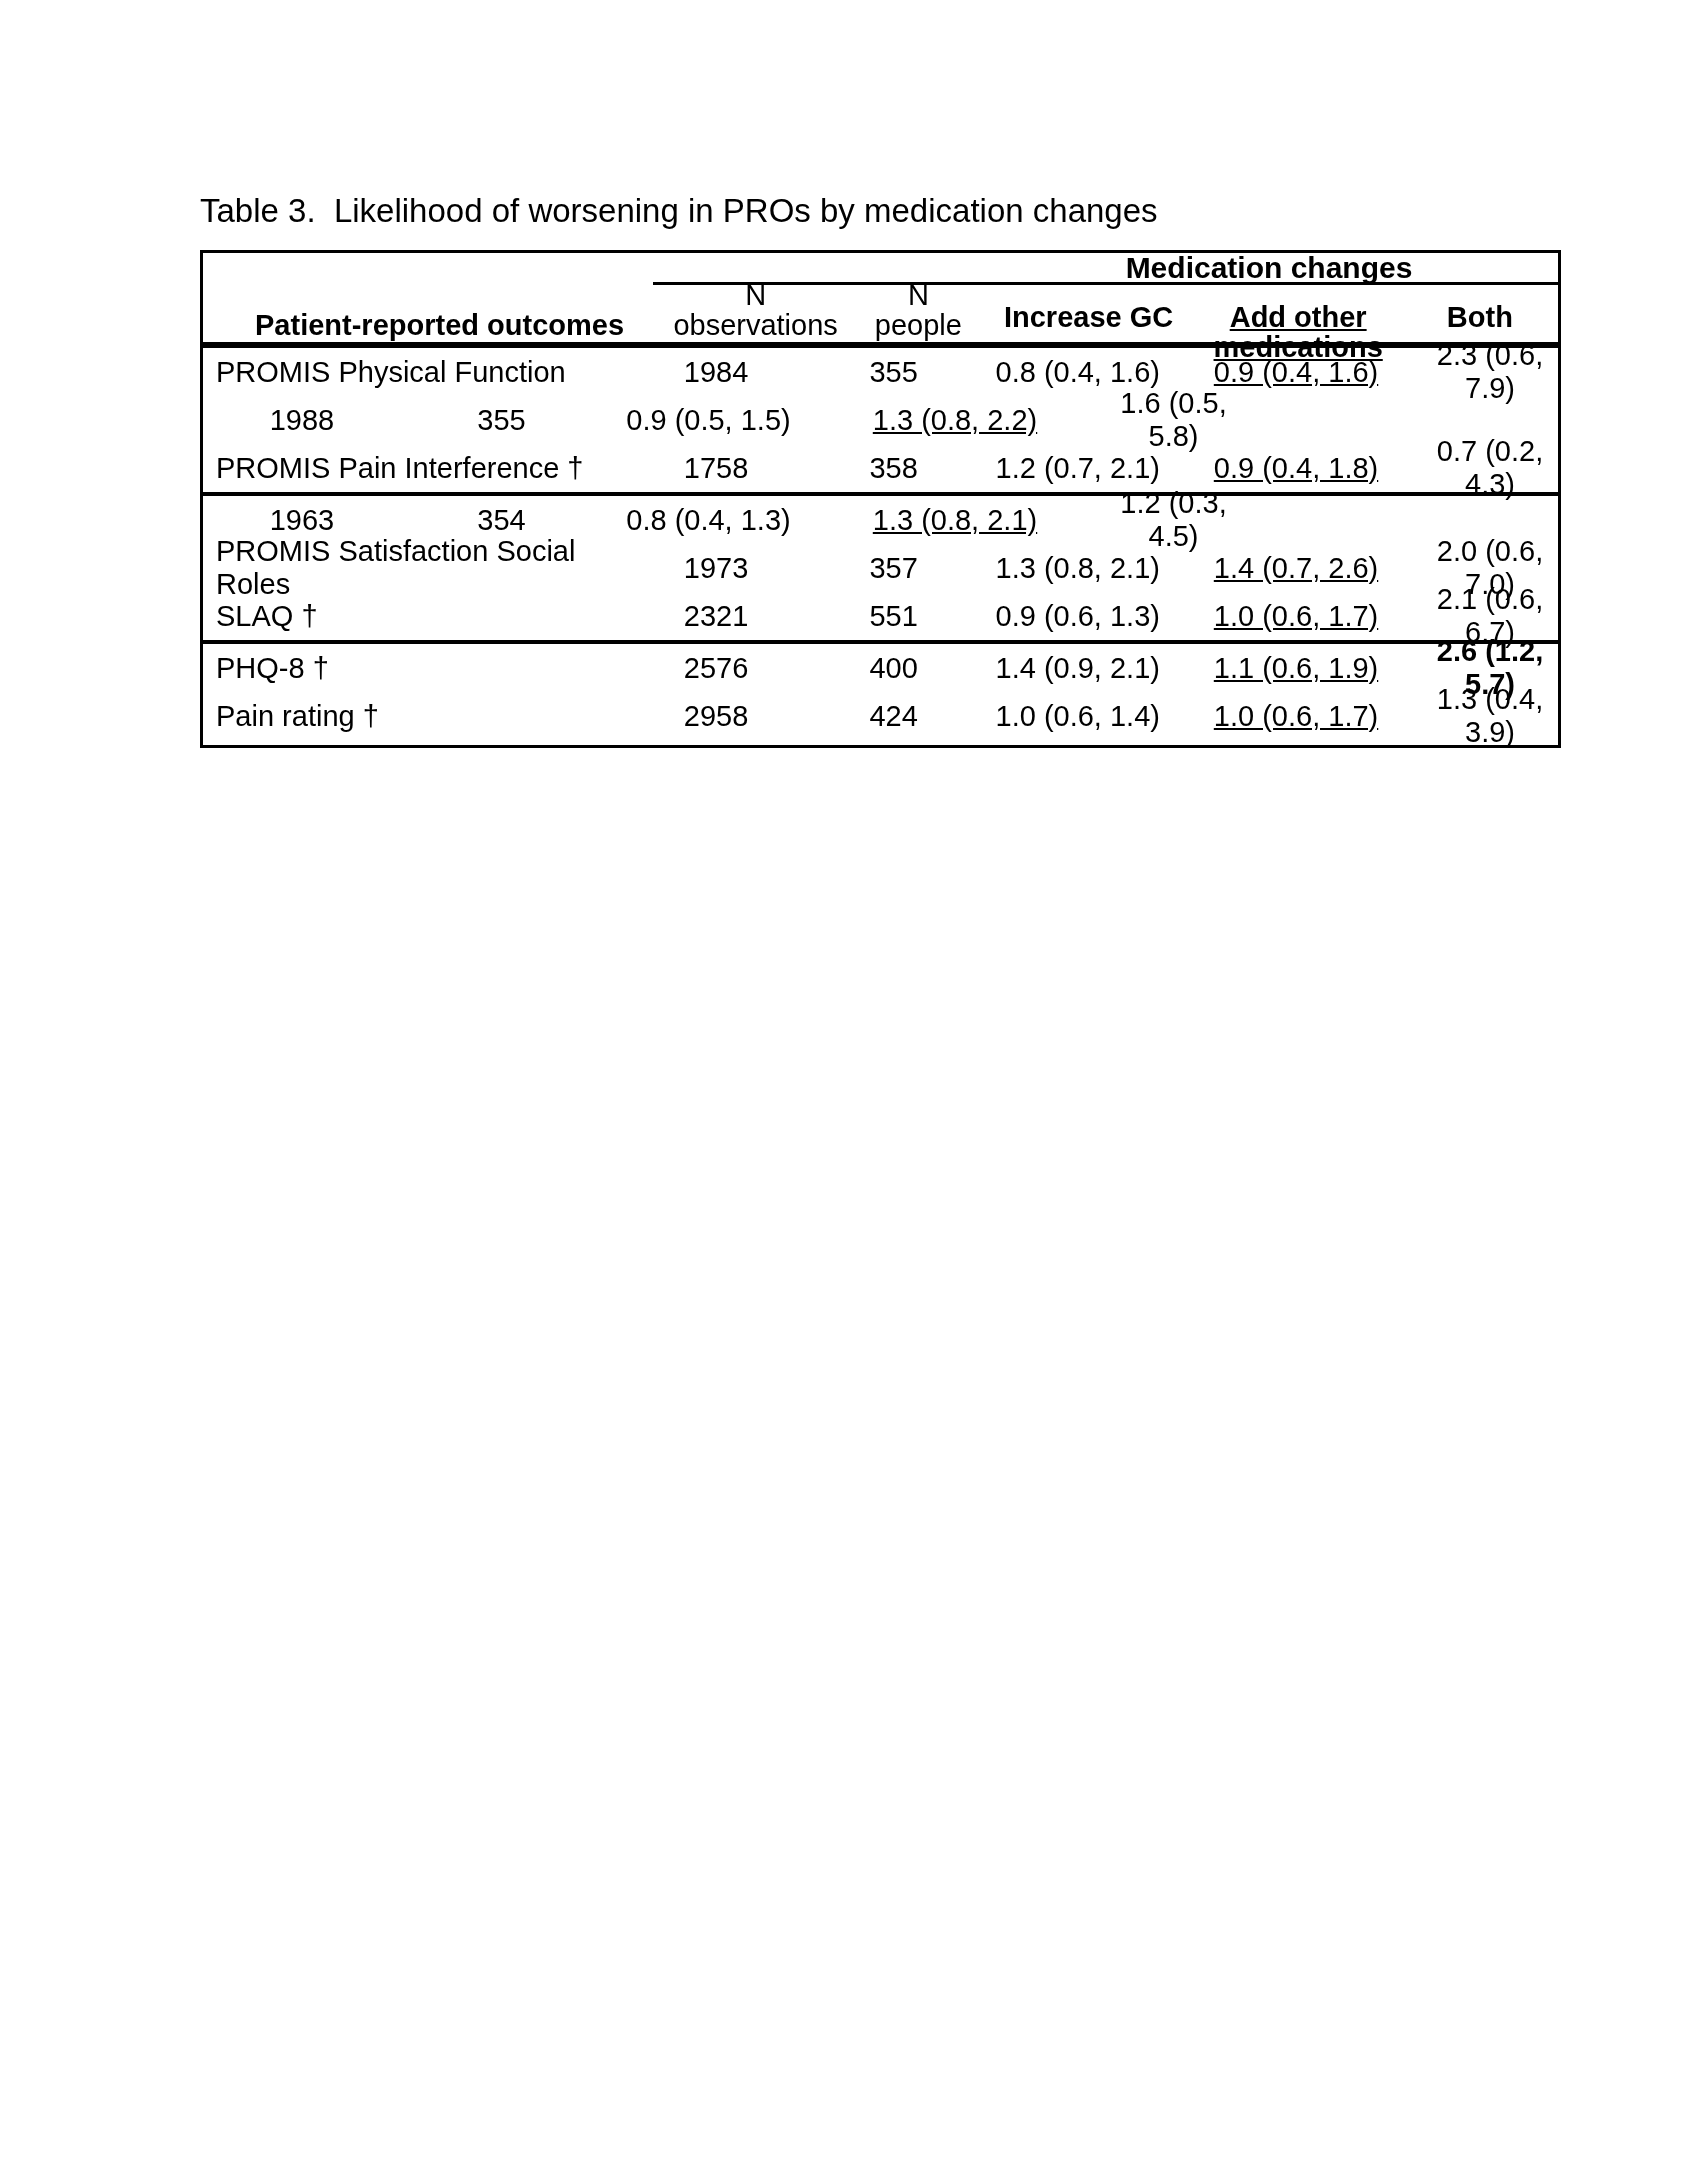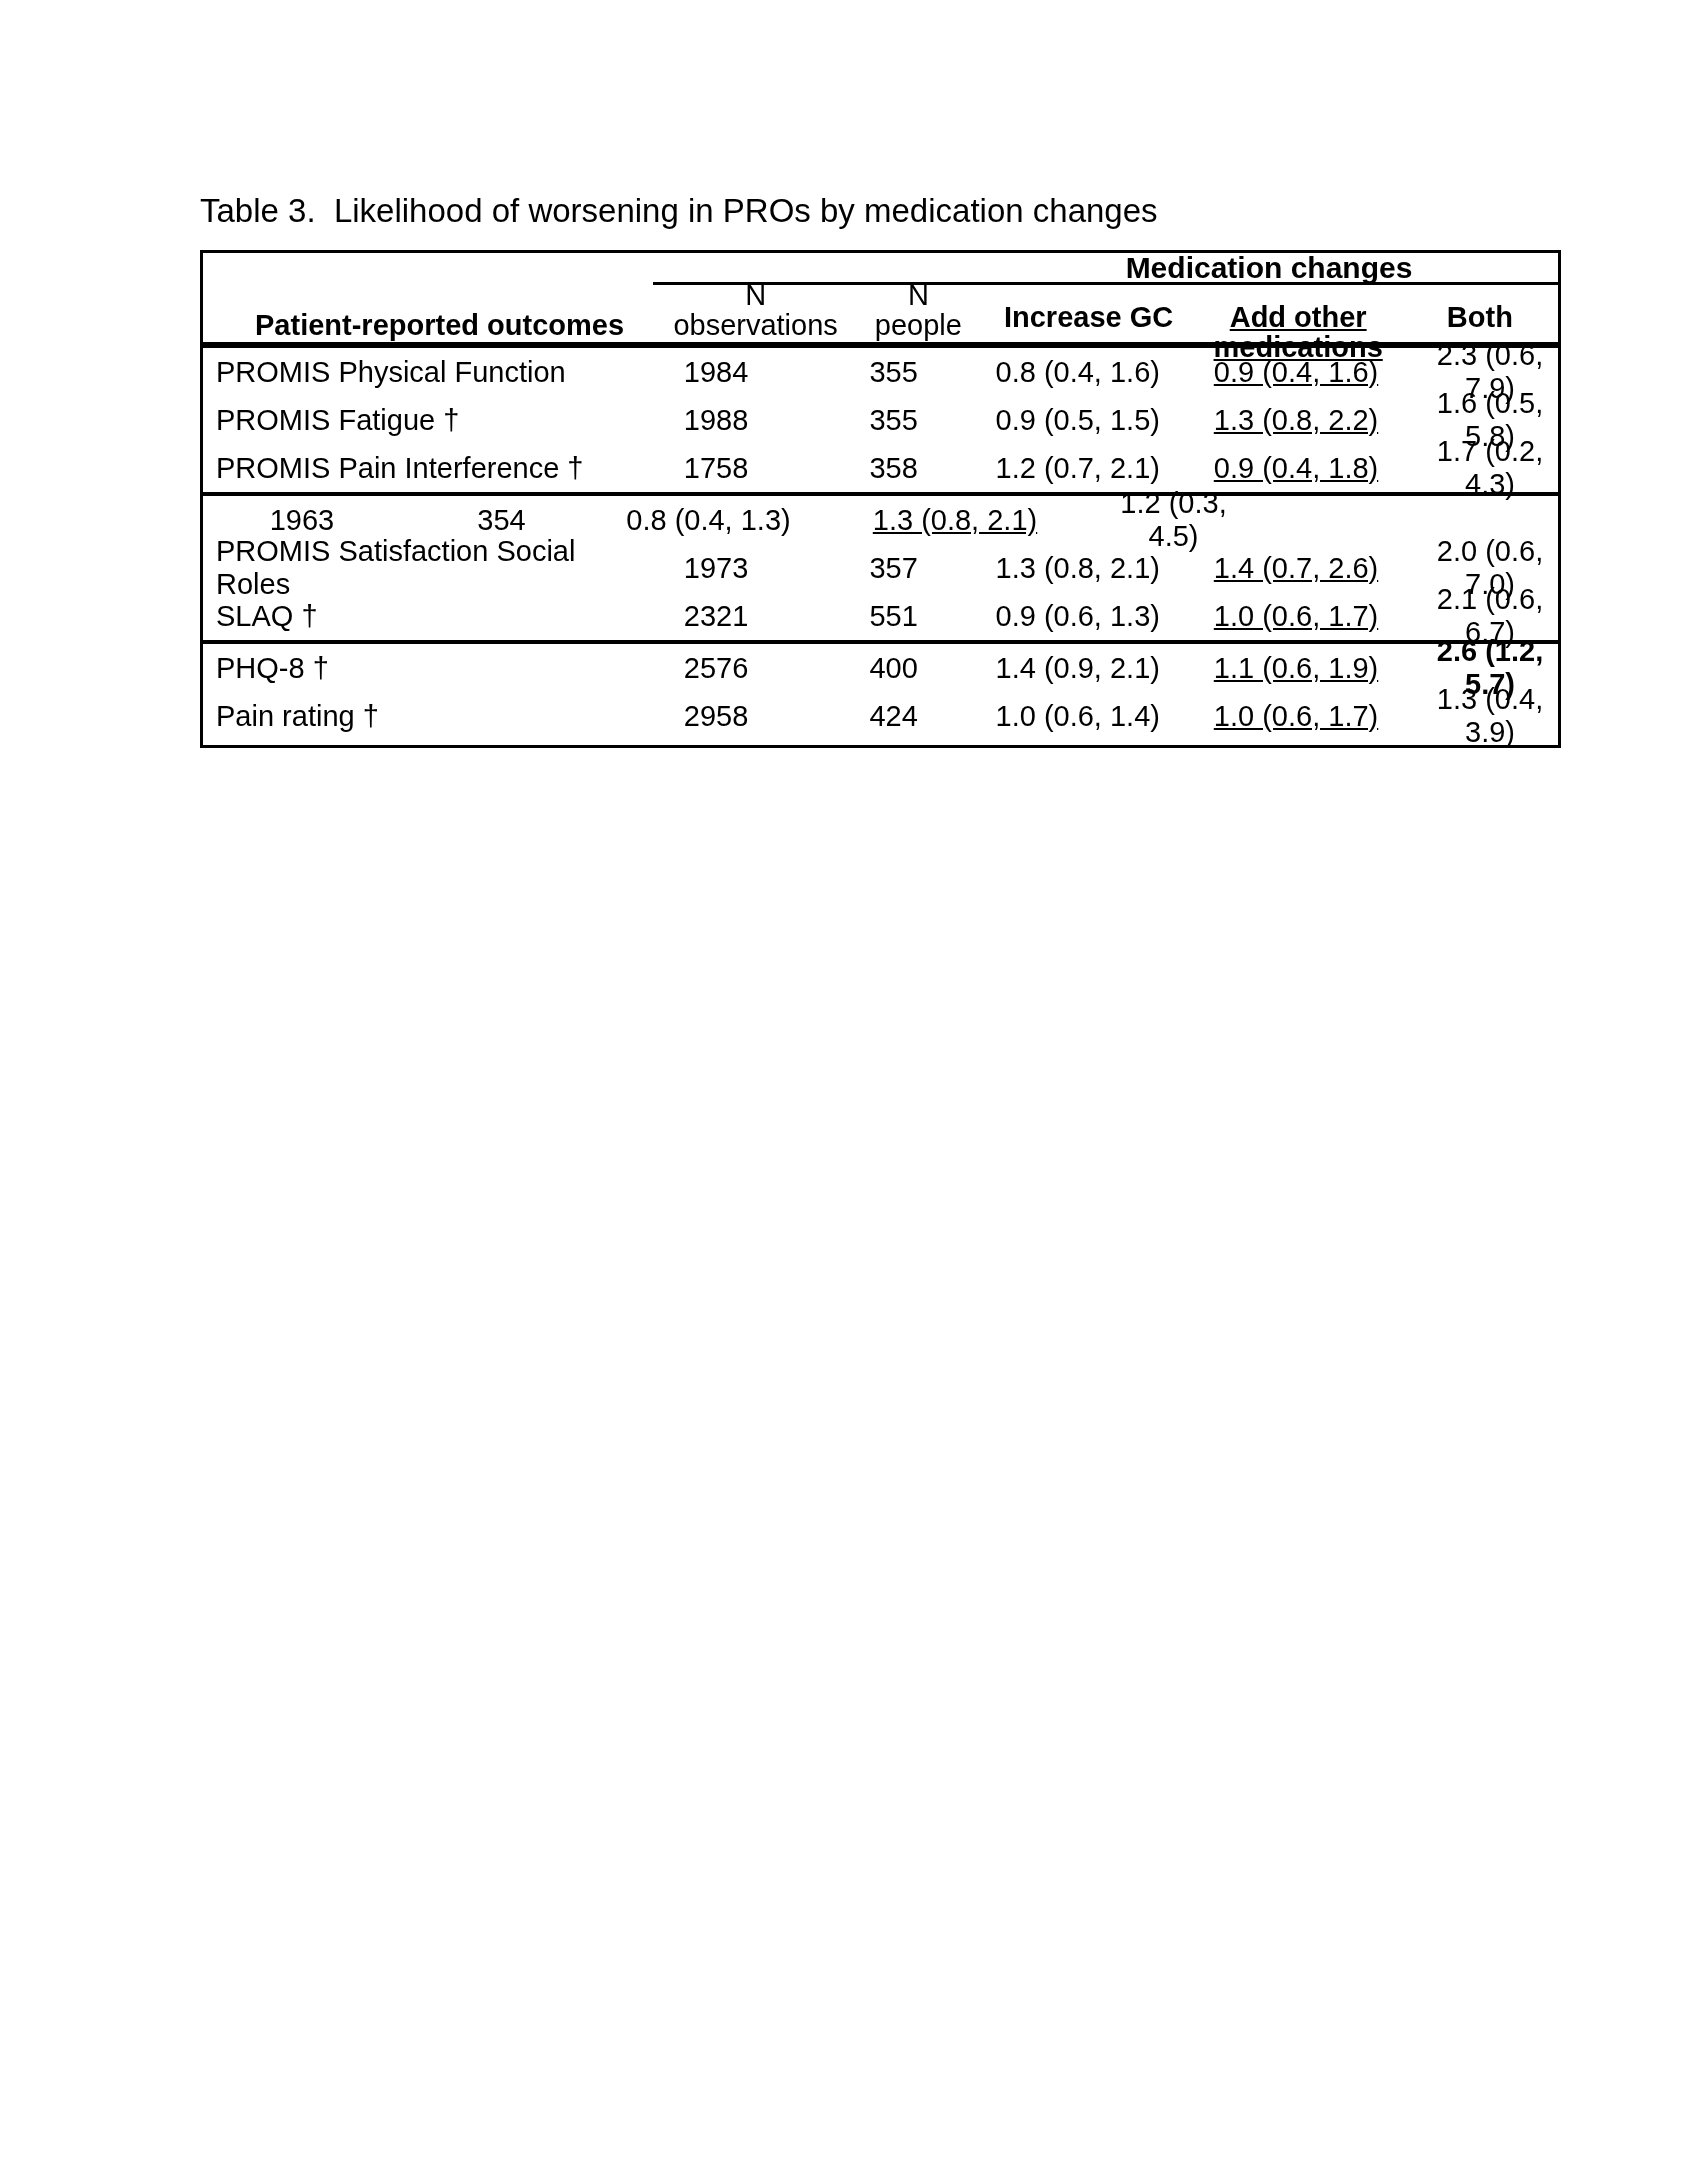--- a/index.html
+++ b/index.html
@@ -97,34 +97,33 @@
   <div class="group">
     <div class="row">
       <div class="cell c1">PROMIS Physical Function</div>
       <div class="cell c2">1984</div>
       <div class="cell c3">355</div>
       <div class="cell c4">0.8 (0.4, 1.6)</div>
       <div class="cell c5">0.9 (0.4, 1.6)</div>
       <div class="cell c6">2.3 (0.6, 7.9)</div>
     </div>
     <div class="row">
-      <div class="cell c1">PROMIS Fatigue †</div>
       <div class="cell c2">1988</div>
       <div class="cell c3">355</div>
       <div class="cell c4">0.9 (0.5, 1.5)</div>
       <div class="cell c5">1.3 (0.8, 2.2)</div>
       <div class="cell c6">1.6 (0.5, 5.8)</div>
     </div>
     <div class="row">
       <div class="cell c1">PROMIS Pain Interference †</div>
       <div class="cell c2">1758</div>
       <div class="cell c3">358</div>
       <div class="cell c4">1.2 (0.7, 2.1)</div>
       <div class="cell c5">0.9 (0.4, 1.8)</div>
-      <div class="cell c6">1.7 (0.2, 4.3)</div>
+      <div class="cell c6">0.7 (0.2, 4.3)</div>
     </div>
   </div>
 
   <div class="group">
     <div class="row">
       <div class="cell c2">1963</div>
       <div class="cell c3">354</div>
       <div class="cell c4">0.8 (0.4, 1.3)</div>
       <div class="cell c5">1.3 (0.8, 2.1)</div>
       <div class="cell c6">1.2 (0.3, 4.5)</div>

